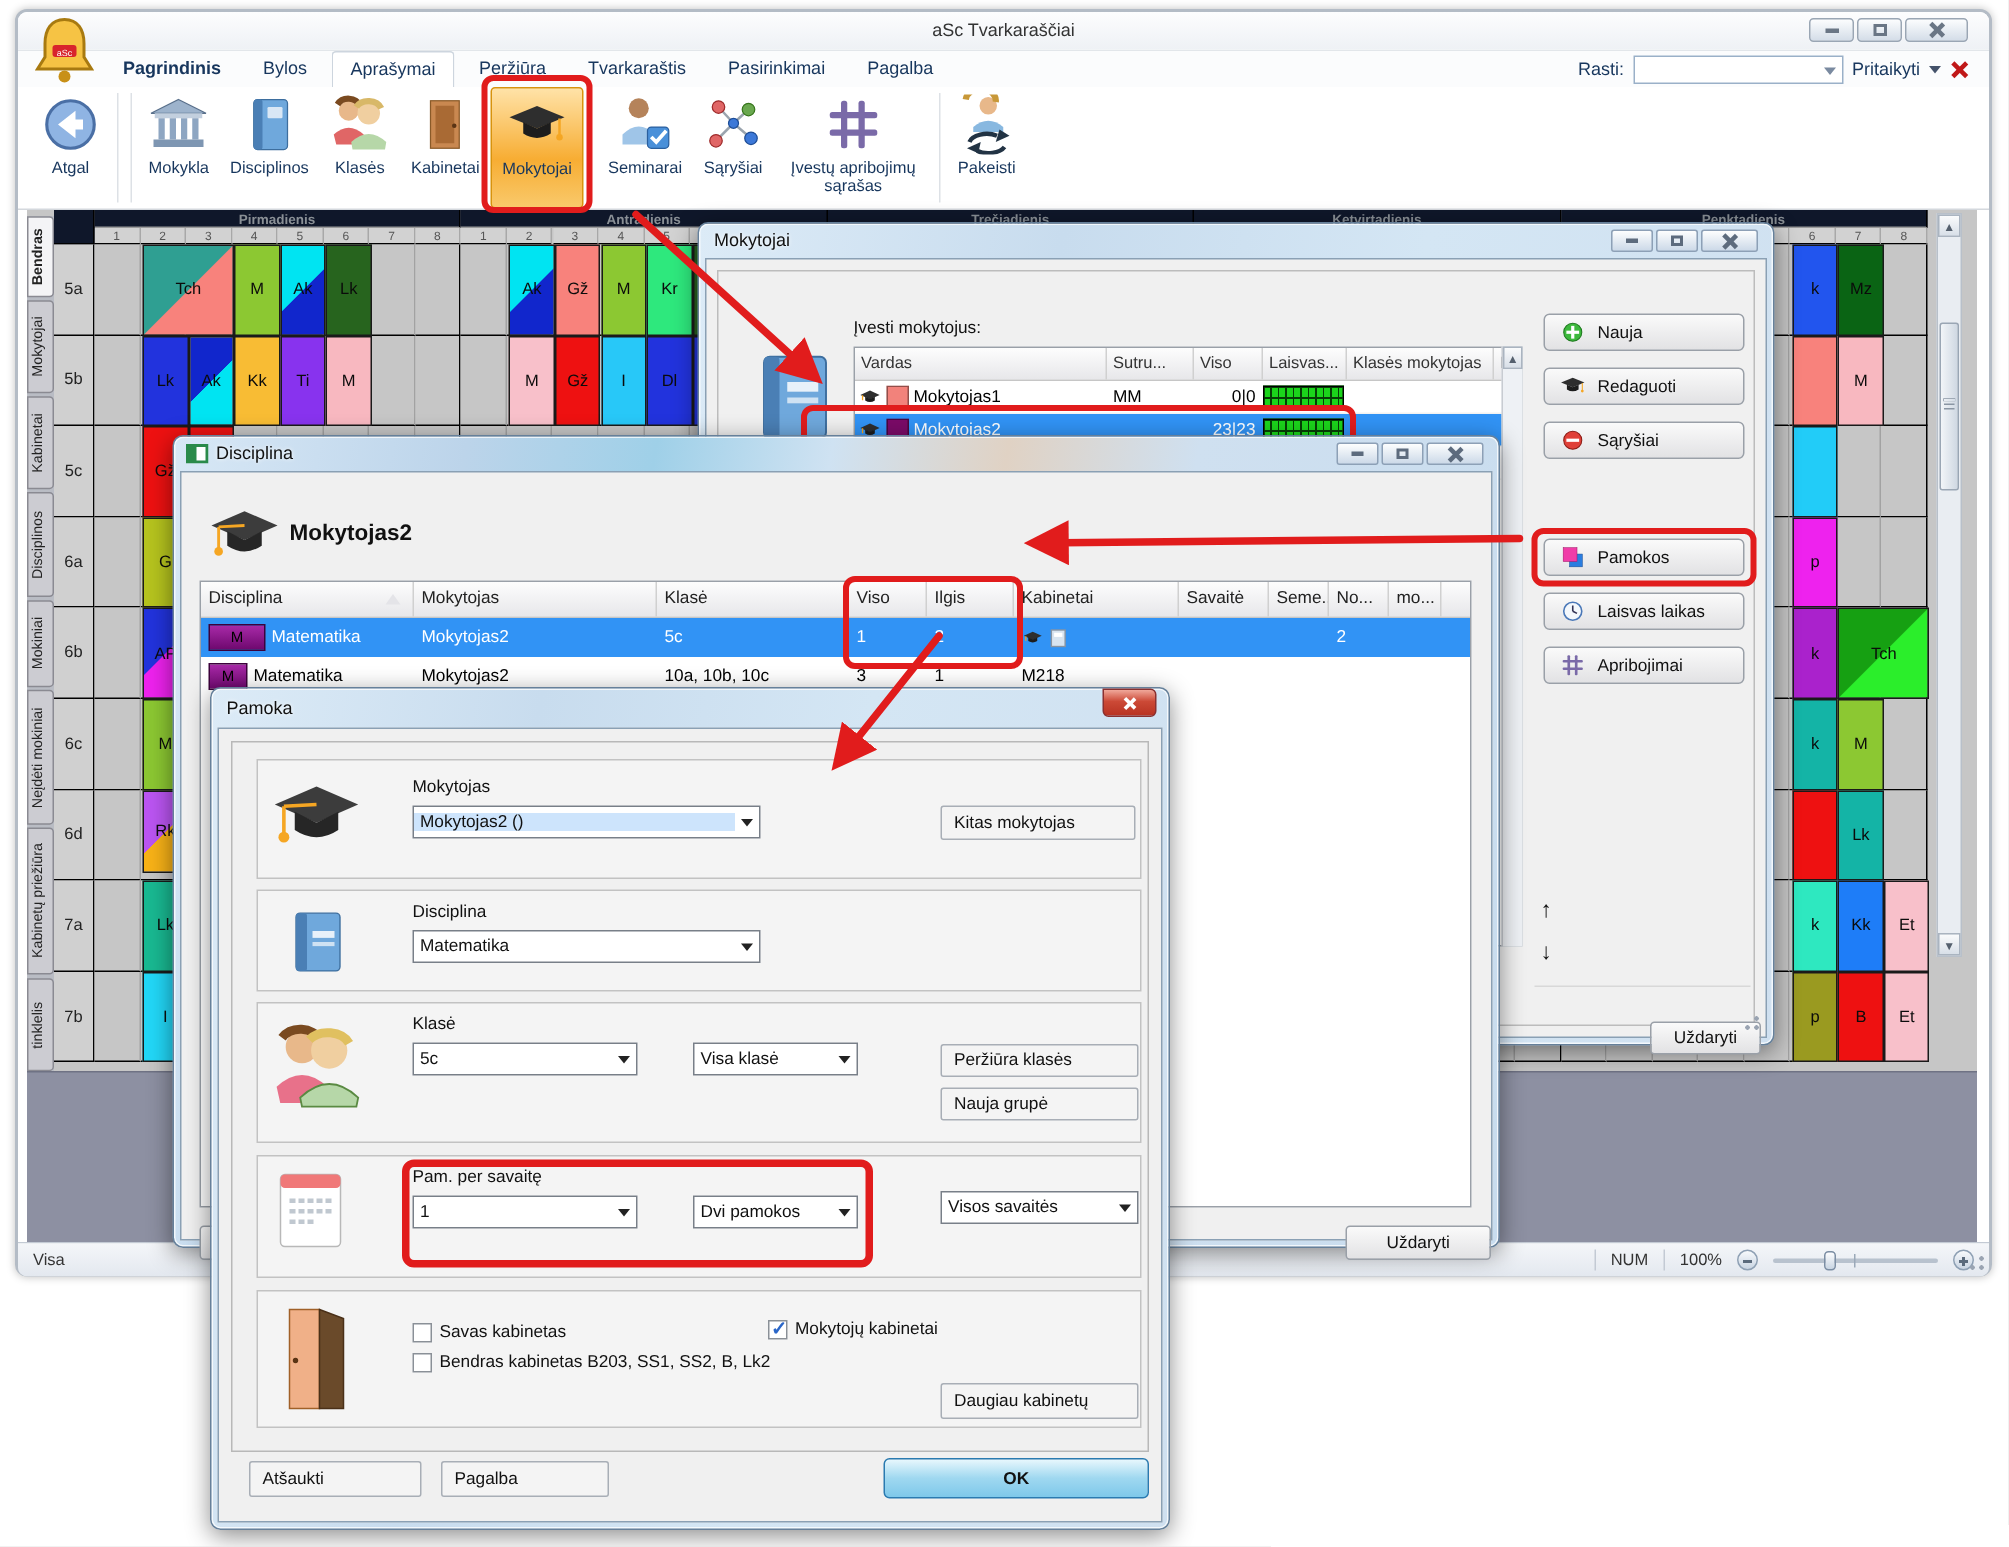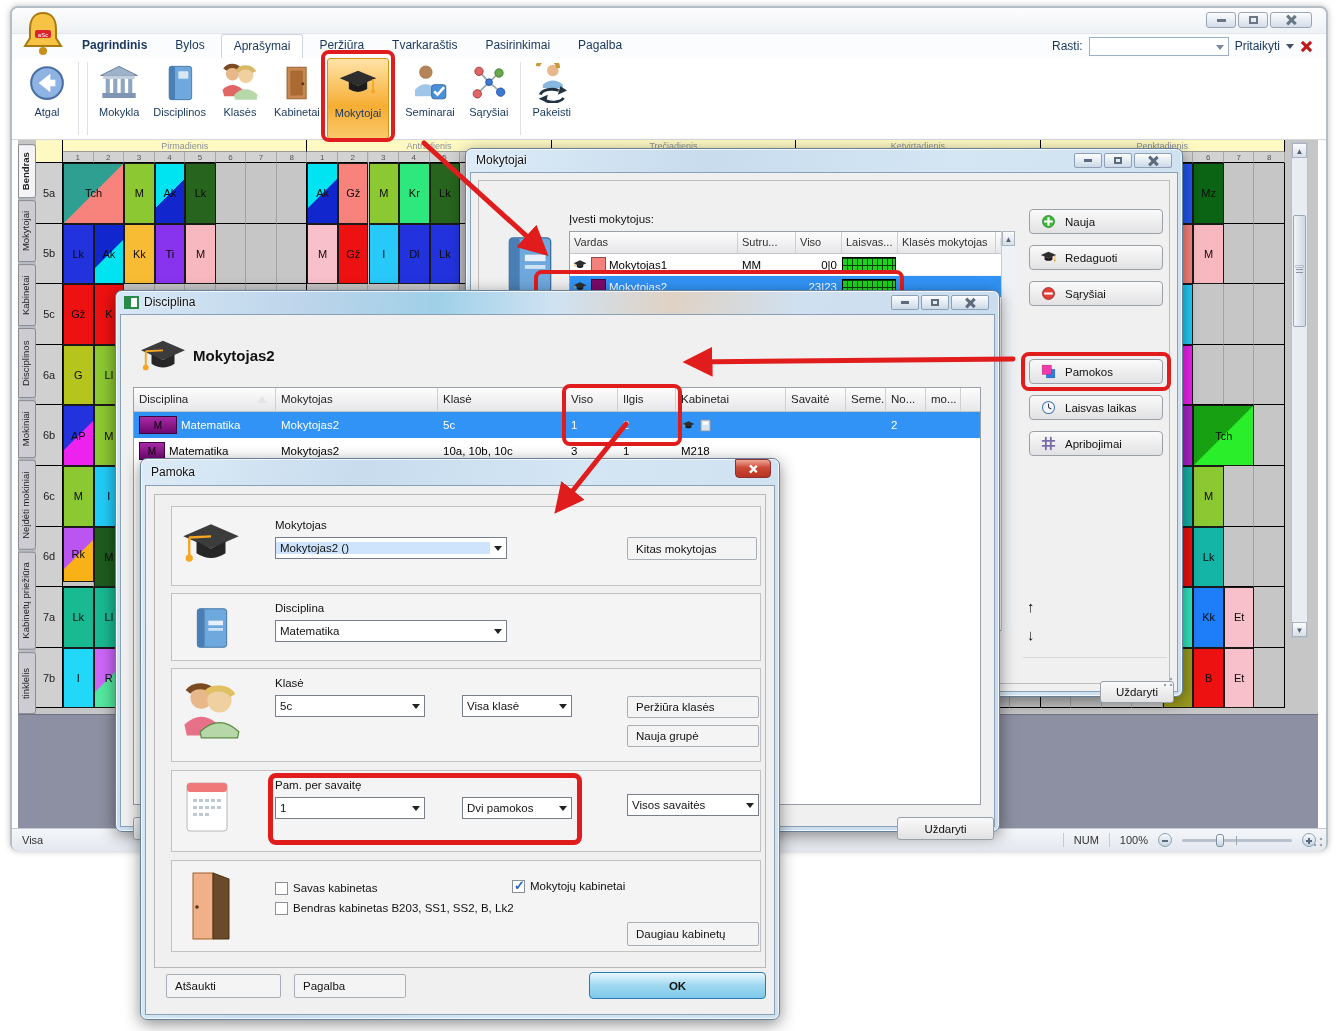--- a/index.html
+++ b/index.html
@@ -46,30 +46,30 @@
   .tbtn.active { background:linear-gradient(#ffe3a8,#f7ad33 60%,#f9c96b); border:1px solid #d8930d; border-radius:3px; }
   .tdiv { width:1px; background:#dde1e6; margin:4px 4px; }
 
   
   #timetable { position:absolute; left:6px; top:132px; width:1300px; height:574px; background:#c6c6c6; }
   #side-tabs { position:absolute; left:0; top:4px; width:18px; bottom:0; display:flex; flex-direction:column; gap:2px; background:#b9bcc4; }
   .stab { writing-mode:vertical-rl; transform:rotate(180deg); font-size:9.5px; color:#222; background:#ccccd2;
     border:1px solid #8a8a92; padding:5px 1px; text-align:center; border-radius:3px 0 0 3px; overflow:hidden; white-space:nowrap; }
   .stab.active { background:#f4f4f6; font-weight:bold; }
   #tt-grid { position:absolute; left:18px; top:0; width:1252px; height:570px; }
-  .dayhead { position:absolute; height:12px; font-size:9px; font-weight:normal; color:#8a9096; text-align:center;
-    background:#fef9c3; border-right:1px solid #000; border-bottom:1px solid #9a9a9a; line-height:12px; overflow:hidden; }
+  .dayhead { position:absolute; height:12px; font-size:9px; font-weight:bold; color:#8a9096; text-align:center;
+    background:#0f172a; border-right:1px solid #000; border-bottom:1px solid #9a9a9a; line-height:12px; overflow:hidden; }
   .perhead { position:absolute; height:11px; top:12px; font-size:8px; color:#555; text-align:center;
     background:#d2d2d2; border-right:1px solid #a8a8a8; border-bottom:1px solid #000; line-height:11px; }
   .rowlab { position:absolute; left:0; width:27px; font-size:11px; color:#222; background:#d0d0d0;
     border-right:1px solid #000; border-bottom:1px solid #000; display:flex; align-items:center; justify-content:center; }
   .gcell { position:absolute; background:#c6c6c6; border-right:1px solid #a2a2a2; border-bottom:1px solid #000; }
   .gcell.dayend { border-right:1px solid #000; }
   .ccell { position:absolute; border:1px solid #1a1a1a; font-size:11px; color:#0b0b0b;
-    display:flex; align-items:center; justify-content:center; overflow:hidden; }
+    display:flex; align-items:center; justify-content:center; overflow:hidden;margin-left:32px; }
   #tt-scroll { position:absolute; right:10px; top:2px; width:17px; height:496px; background:#e9edf2; border:1px solid #b8c0ca; }
   .sbtn { position:absolute; left:0; width:15px; height:15px; background:linear-gradient(#fafbfc,#d8dfe8);
     border:1px solid #aab4c0; font-size:8px; color:#55606e; text-align:center; line-height:15px; }
   #tt-thumb { position:absolute; left:1px; top:72px; width:13px; height:112px; background:linear-gradient(90deg,#f2f5f8,#cfd8e2);
     border:1px solid #9aa6b4; border-radius:2px; }
   #tt-thumb:before { content:""; position:absolute; left:2px; right:2px; top:50px; height:1px; box-shadow:0 0 0 .5px #8a96a4, 0 3px 0 0 #8a96a4, 0 6px 0 0 #8a96a4; }
 
   #bottom-panel { position:absolute; left:6px; top:706px; width:1300px; height:114px; background:#8d90a2; border-top:1px solid #6f7284; }
   #statusbar { position:absolute; left:0; top:820px; right:0; height:23px; border-radius:0 0 6px 6px;
     background:linear-gradient(#f4f6f9,#e3e8ef); border-top:1px solid #c3cad4; font-size:11px; color:#333; }
@@ -144,20 +144,21 @@
 <div id="main-window">
   <div id="titlebar">
     <span id="bell" class="icon">
         <svg viewBox="0 0 42 50">
           <path d="M21 3 C12 3 8 10 8 19 v9 l-5 8 h36 l-5 -8 v-9 C34 10 30 3 21 3" fill="#f6c344" stroke="#a87a10" stroke-width="2"></path>
           <circle cx="21" cy="41" r="4" fill="#c89018"></circle>
           <rect x="13" y="20" width="16" height="8" rx="2" fill="#d8242c"></rect>
           <text x="21" y="27" font-size="6" fill="#fff" text-anchor="middle" font-family="Liberation Sans">aSc</text>
         </svg>
       </span>
+    <div id="title-text">aSc Tvarkaraščiai</div>
     <div class="winbtns">
       <div class="wb">
           <div class="bar"></div>
         </div>
       <div class="wb">
           <div class="box"></div>
         </div>
       <div class="wb" style="width:42px">
           <div class="xg">
             <i></i>
@@ -284,20 +285,33 @@
               <line x1="38" y1="35" x2="24" y2="23"></line>
             </g>
             <circle cx="12" cy="10" r="5" fill="#e06666" stroke="#9e2b2b"></circle>
             <circle cx="36" cy="12" r="5" fill="#6aa84f" stroke="#38761d"></circle>
             <circle cx="10" cy="37" r="5" fill="#e06666" stroke="#9e2b2b"></circle>
             <circle cx="38" cy="35" r="5" fill="#3c78d8" stroke="#1f4e96"></circle>
             <circle cx="24" cy="23" r="4" fill="#3c78d8" stroke="#1f4e96"></circle>
           </svg>
         </span>
         <div class="tlab">Sąryšiai</div>
+      </div>
+      <div class="tbtn">
+        <span class="icon" style="width: 40px; height: 40px;">
+          <svg viewBox="0 0 48 48">
+            <g fill="#7a6aa8">
+              <rect x="14" y="5" width="5" height="38" rx="2"></rect>
+              <rect x="28" y="5" width="5" height="38" rx="2"></rect>
+              <rect x="5" y="14" width="38" height="5" rx="2"></rect>
+              <rect x="5" y="28" width="38" height="5" rx="2"></rect>
+            </g>
+          </svg>
+        </span>
+        <div class="tlab">Įvestų apribojimų sąrašas</div>
       </div>
       <div class="tdiv"></div>
       <div class="tbtn">
         <span class="icon" style="width: 40px; height: 40px;">
           <svg viewBox="0 0 48 48">
             <circle cx="25" cy="9" r="7" fill="#e8b88a"></circle>
             <path d="M7 4 a11 9 0 0 1 24 2" fill="none" stroke="#c89838" stroke-width="5"></path>
             <path d="M13 26 q12 -10 24 0 v4 h-24 Z" fill="#88b8e0"></path>
             <path d="M10 38 a14 8 0 0 1 22 -5" stroke="#223344" stroke-width="3.5" fill="none"></path>
             <polygon points="34,28 42,33 31,38" fill="#223344"></polygon>

